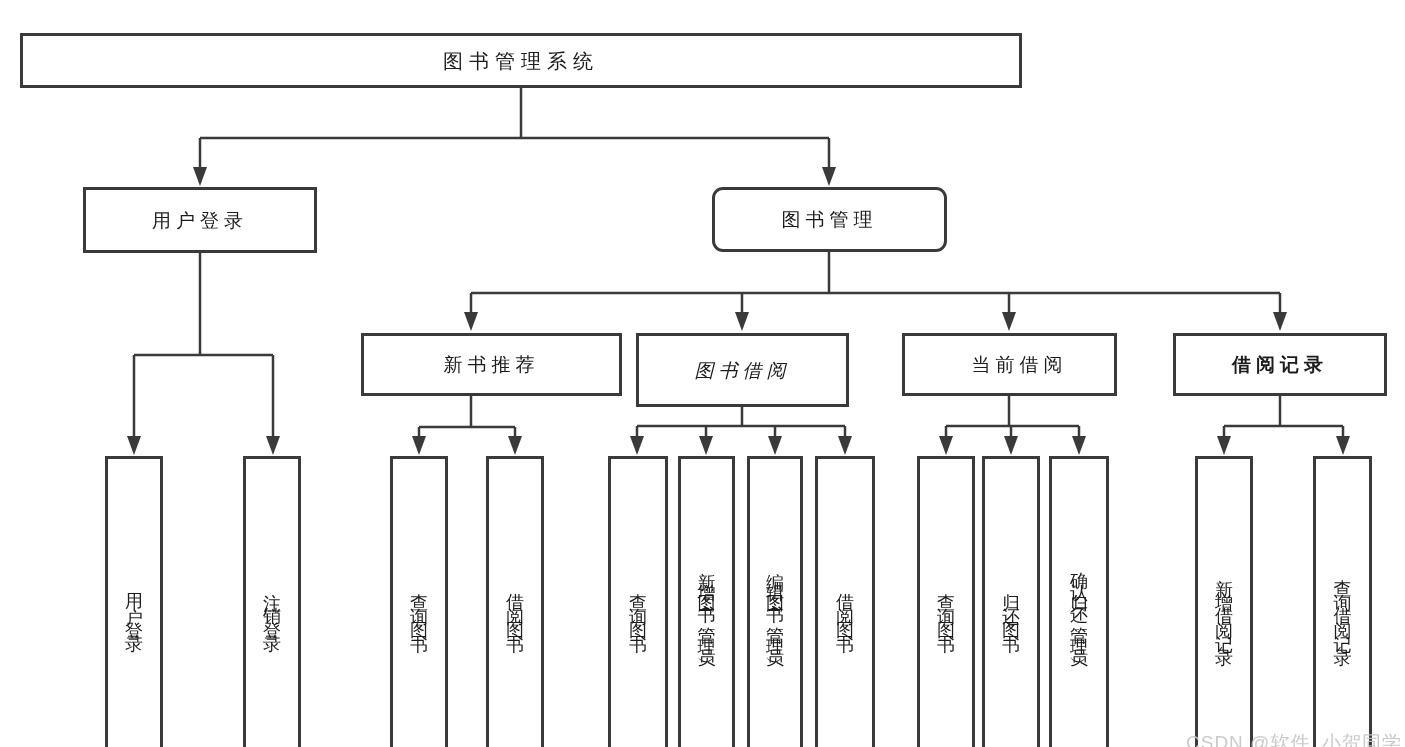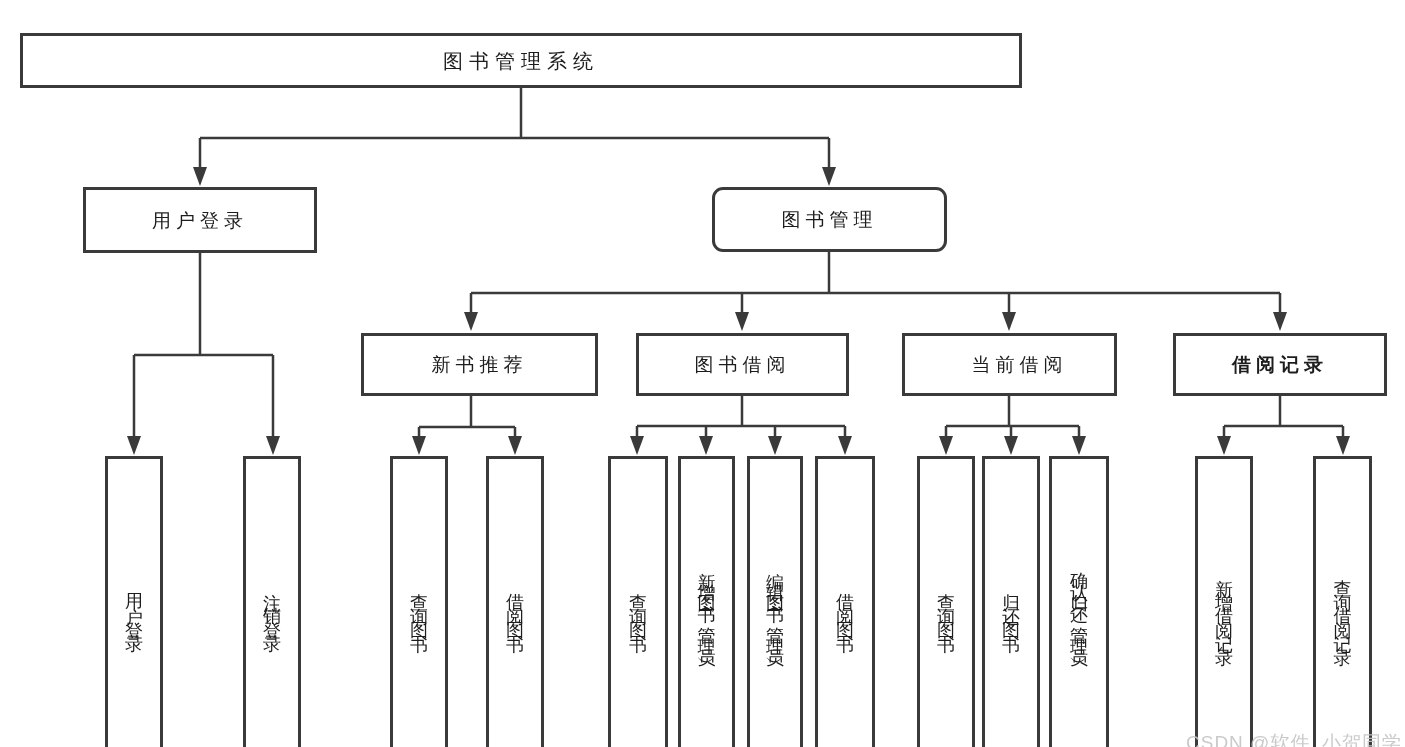--- a/index.html
+++ b/index.html
@@ -21,22 +21,22 @@
   }
   .v.long .label{letter-spacing:11px;}
   .watermark{
     position:absolute;left:1186px;top:710px;z-index:6;
     font-size:19px;letter-spacing:1px;color:rgba(197,197,197,0.92);white-space:nowrap;
   }
   
   #root-box{left:20px;top:13px;width:1002px;height:55px;}
   #n-user-login{left:83px;top:167px;width:234px;height:66px;}
   #n-book-mgmt{left:712px;top:167px;width:235px;height:65px;border-radius:11px;}
-  #n-new-book{left:361px;top:313px;width:237px;height:63px;}
-  #n-book-borrow{left:636px;top:313px;width:213px;height:63px;}
+  #n-new-book{left:361px;top:313px;width:261px;height:63px;}
+  #n-book-borrow{left:636px;top:313px;width:213px;height:74px;font-style:italic;}
   #n-current-borrow{left:902px;top:313px;width:215px;height:63px;padding-left:20px;}
   #n-borrow-records{left:1173px;top:313px;width:214px;height:63px;font-weight:bold;}
   .leaf{top:436px;height:302px;}
   #l-user-login{left:105px;width:58px;}
   #l-logout{left:243px;width:58px;}
   #l-query-1{left:390px;width:58px;}
   #l-borrow-1{left:486px;width:58px;}
   #l-query-2{left:608px;width:60px;}
   #l-add-book{left:678px;width:57px;}
   #l-edit-book{left:747px;width:56px;}

